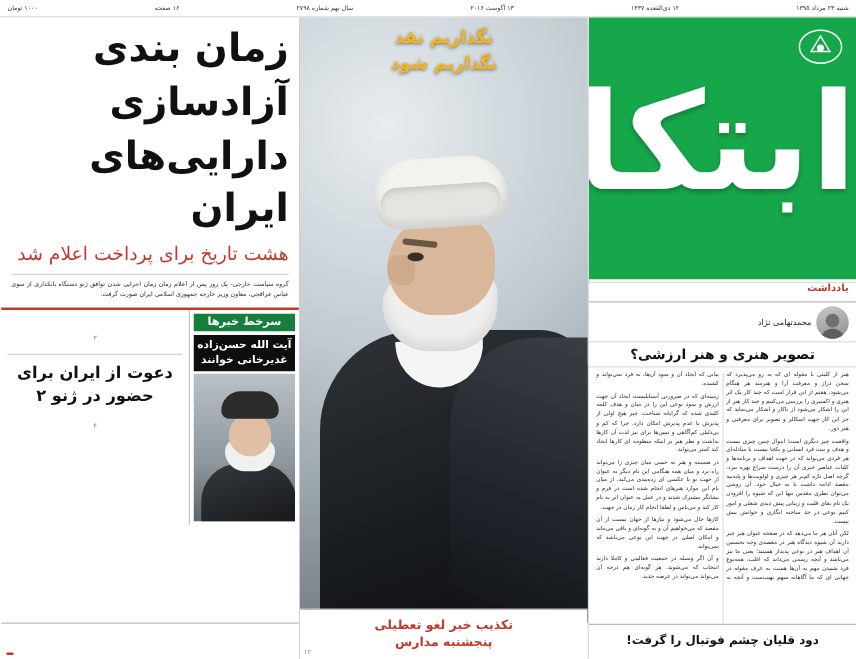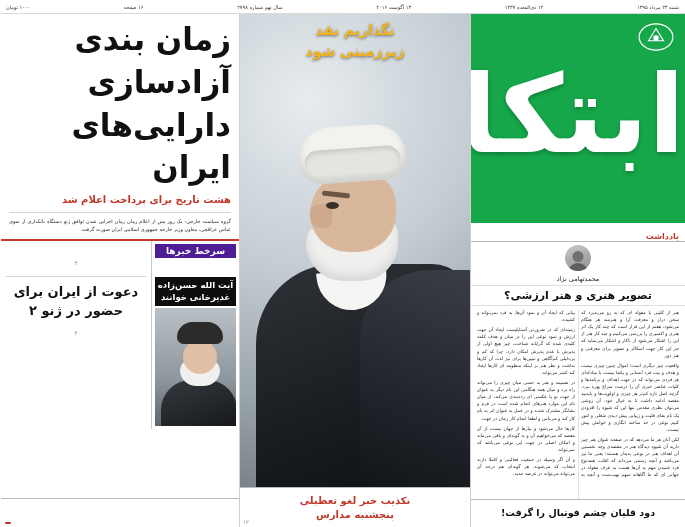--- a/index.html
+++ b/index.html
@@ -66,28 +66,28 @@
   .np-bottom-line {
     position: absolute; bottom: 0; left: 0; width: 100%; height: 3px;
     background: #ffffff;
   }
 
   
   .note-head {
     position: relative;
     height: 16px;
     border-bottom: 1px solid #b9b9b9;
-    display: flex; align-items: flex-end; justify-content: flex-start;
+    display: flex; align-items: flex-start; justify-content: flex-start;
     padding: 0 6px;
   }
   .note-head .lbl {
     color: #c0392b; font-size: 8px; font-weight: bold;
   }
   .note-author {
-    display: flex; flex-direction: column; align-items: center;
+    display: flex; align-items: center;
     gap: 4px; padding: 3px 6px 2px 6px;
     border-bottom: 1px solid #ddd;
   }
   .note-author .av {
     width: 26px; height: 26px; border-radius: 50%;
     background: linear-gradient(160deg,#c9c9c9,#8d8d8d);
     flex: 0 0 auto;
     position: relative; overflow: hidden;
   }
   .note-author .av:after {
@@ -215,42 +215,42 @@
   }
   .lead h1 {
     text-align: right;
     font-size: 31px; font-weight: bold; color: #111;
     line-height: 1.38;
     letter-spacing: -0.5px;
   }
   .lead .sub {
     margin-top: 4px;
     text-align: right;
-    font-size: 10px; font-weight: bold; color: #c0392b;
+    font-size: 15px; font-weight: normal; color: #c0392b;
     line-height: 1.4;
   }
   .lead .body {
     margin-top: 5px;
     font-size: 5px; line-height: 1.6; color: #2a2a2a; text-align: justify;
     border-top: 1px solid #d6d6d6; padding-top: 4px;
   }
   .hotnews {
     margin-top: 4px;
     border-top: 2px solid #c0392b;
     display: flex; flex-direction: row;
   }
   .hn-left {
     width: 88px; flex: 0 0 88px;
     border-left: 1px solid #c8c8c8;
     padding: 3px;
     position: relative;
   }
   .hn-banner {
-    background: #4c1d95; color: #fff; font-size: 9px; font-weight: bold;
-    text-align: center; padding: 2px 0; margin-bottom: 19px;
+    background: #15803d; color: #fff; font-size: 9px; font-weight: bold;
+    text-align: center; padding: 2px 0; margin-bottom: 3px;
   }
   .hn-ayat {
     background:#0e0e0e; color:#fff; text-align:center; padding:3px 2px;
     font-size:8.5px; font-weight:bold; line-height:1.35;
   }
   .hn-photo {
     margin-top:2px; height: 118px; position: relative; overflow:hidden;
     background: linear-gradient(180deg,#b9c0c6,#8e979e 60%,#5e656b);
   }
   .hn-photo .t2 {
@@ -367,21 +367,21 @@
         <div class="fig-collar"></div>
         <div class="fig-beard"></div>
         <div class="fig-face"></div>
         <div class="fig-nose"></div>
         <div class="fig-brow"></div>
         <div class="fig-eye"></div>
         <div class="fig-turban"></div>
 
         <div class="photo-headline">
           <div>نگذاریم نقد</div>
-          <div>زیرزمینی شود</div>
+          <div>نگذاریم شود</div>
         </div>
         <div class="photo-caption-num">۲</div>
       </div>
 
       <div class="mid-bottom">
         <div class="t">
           <div>تکذیب خبر لغو تعطیلی</div>
           <div>پنجشنبه مدارس</div>
         </div>
         <div class="pg">۱۲</div>

